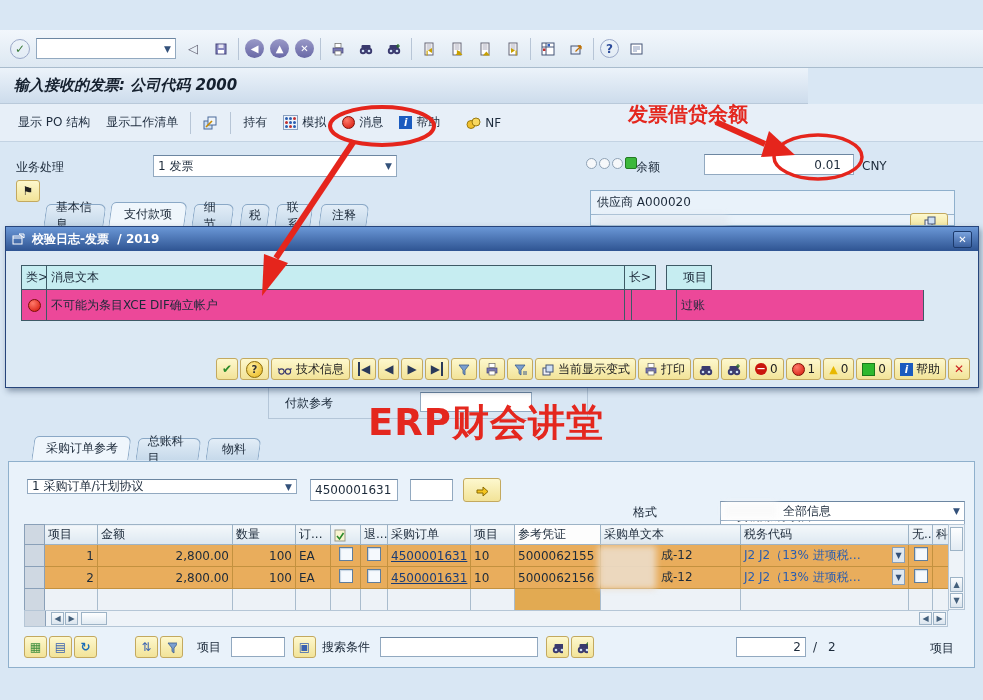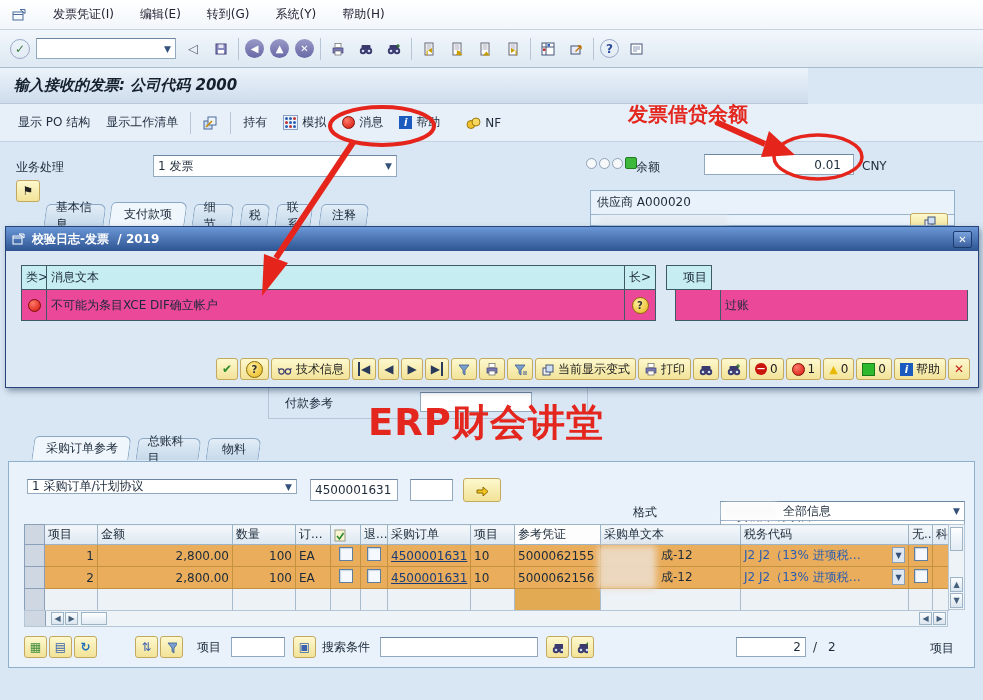--- a/index.html
+++ b/index.html
@@ -144,34 +144,20 @@
       </g>
   <g id="page">
         <rect x="3" y="1" width="8" height="12" fill="#fff" stroke="#667"></rect>
         <path d="M4.5 3 h5 M4.5 5 h5 M4.5 7 h5" stroke="#aab"></path>
       </g>
 </defs>
 </svg>
 
 <div class="screen">
 
-  <div class="abs menubar">
-    <svg class="i" width="15" height="14">
-        <g fill="none" stroke="#4a6a9a">
-          <rect x="1" y="4" width="10" height="8"></rect>
-          <path d="M1 6.5 h10"></path>
-          <path d="M8 1.5 h5 M13 1.5 v4 M8 1.5 l5 4"></path>
-        </g>
-      </svg>
-    <span class="menuitem">发票凭证(I)</span>
-    <span class="menuitem">编辑(E)</span>
-    <span class="menuitem">转到(G)</span>
-    <span class="menuitem">系统(Y)</span>
-    <span class="menuitem">帮助(H)</span>
-  </div>
 
   <div class="abs toolbar">
     <span class="flatico" style="border:1px solid #9aa8c8;border-radius:50%;width:18px;height:18px;color:#3a7a3a;font-weight:bold">✓</span>
     <div class="fld ddl" style="width:140px;height:21px">
         <span></span>
         <span class="dd">▼</span>
       </div>
     <span class="flatico" style="color:#667;font-size:13px">◁</span>
     <span class="flatico">
         <svg class="i" width="14" height="14">
@@ -362,21 +348,21 @@
         </div>
       <div class="logcell logrow" style="width:578px;height:31px;border-top:none">不可能为条目XCE DIF确立帐户</div>
       <div class="logcell logrow" style="width:31px;height:31px;border-top:none;justify-content:center">
           <span class="qcircle">?</span>
         </div>
     </div>
 
     <div class="abs" style="left:660px;top:38px;display:flex">
       <div class="logcell loghead" style="width:46px;height:25px;border-left:1px solid #3e5a66;justify-content:flex-end">项目</div>
     </div>
-    <div class="abs" style="left:669px;top:63px;display:flex">
+    <div class="abs" style="left:625px;top:63px;display:flex">
       <div class="logcell logrow" style="width:46px;height:31px;border-left:1px solid #3e5a66;border-top:none"></div>
       <div class="logcell logrow" style="width:247px;height:31px;border-top:none">过账</div>
     </div>
 
     <div class="dlg-toolbar">
       <span class="ybtn" style="color:#2a8a2a;font-weight:bold">✔</span>
       <span class="ybtn">
           <span class="qcircle">?</span>
         </span>
       <span class="ybtn">

